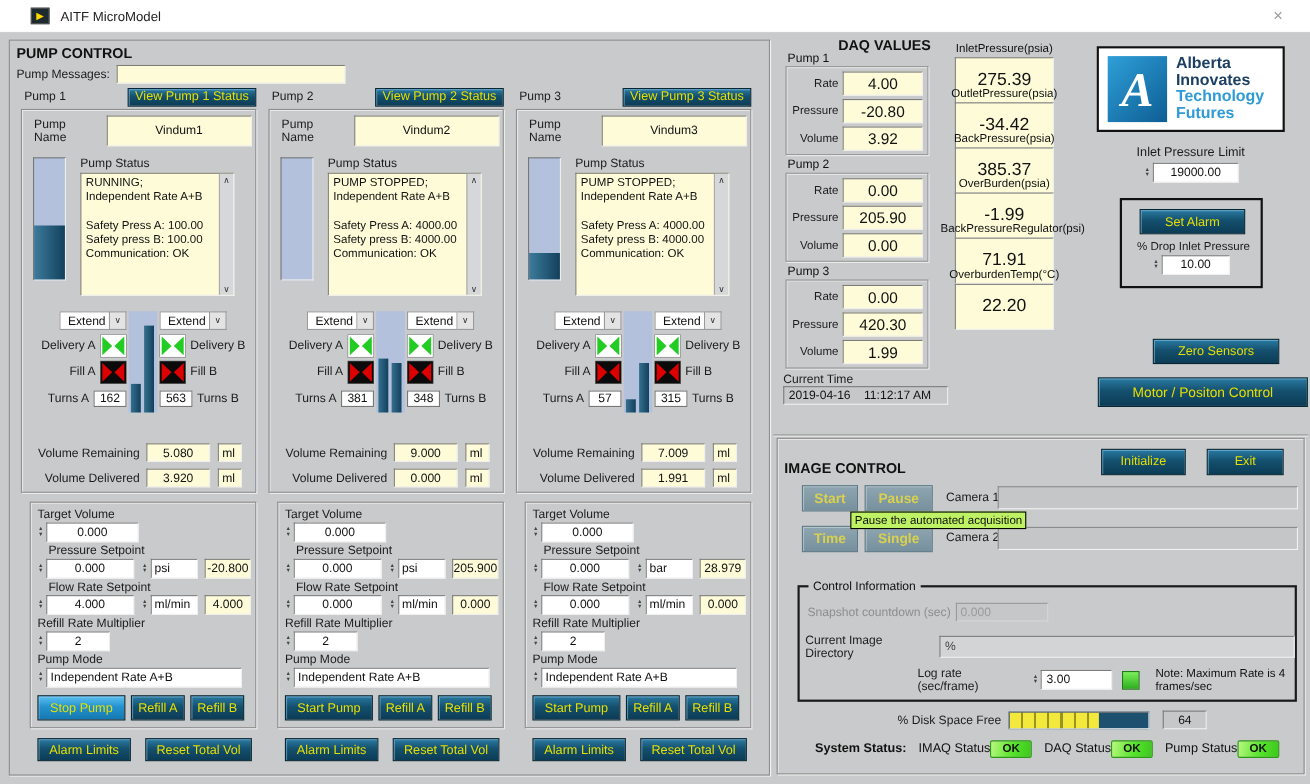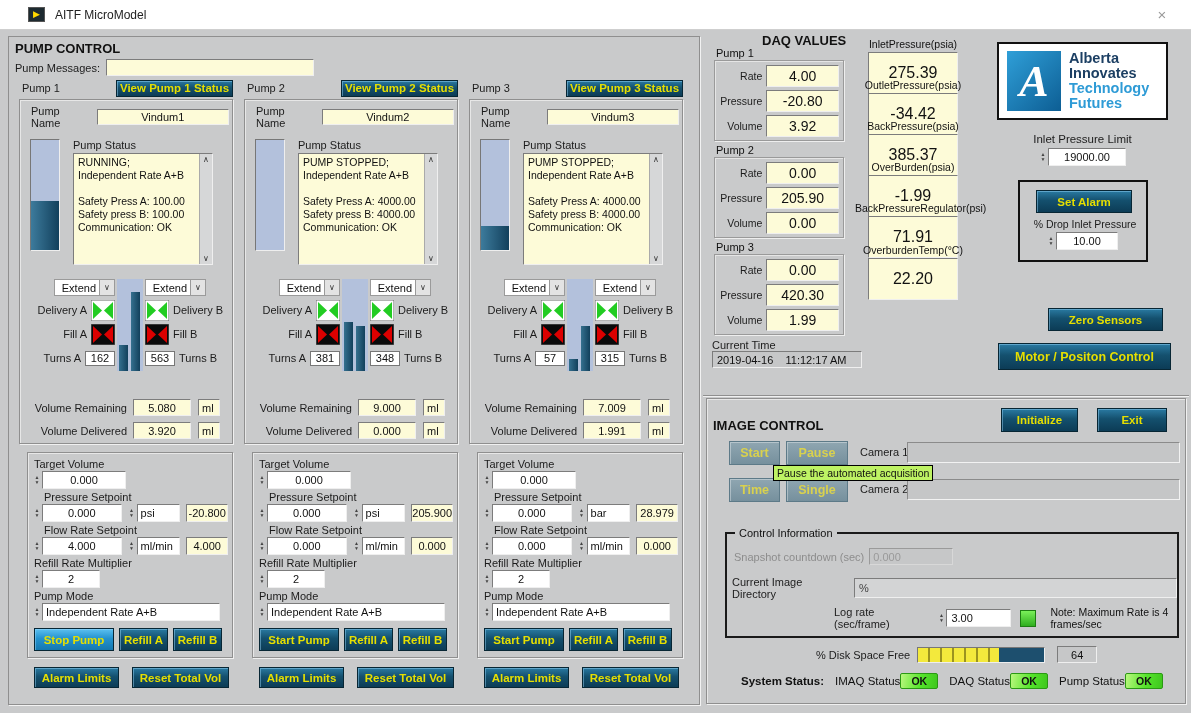--- a/index.html
+++ b/index.html
@@ -19,21 +19,21 @@
   .yfield, .wfield, .gfield {
     border:1px solid; border-color:#7c7c7c #efefef #efefef #7c7c7c;
     font-size:11px; display:flex; align-items:center; justify-content:center; overflow:hidden; white-space:pre;
   }
   .yfield { background:#fdfbd8; }
   .wfield { background:#ffffff; }
   .gfield { background:#c6c7c8; }
   .btn-navy {
     background: linear-gradient(#2a7aa2 0%, #14506e 45%, #0c3c56 100%);
     border:1px solid #072634; box-shadow: inset 1px 1px 0 rgba(160,220,255,.45);
-    color:#e6df00; font-weight:bold; font-size:11.5px; font-family:"Liberation Sans",sans-serif;
+    color:#e6df00; font-weight:normal; font-size:11.5px; font-family:"Liberation Sans",sans-serif;
     display:flex; align-items:center; justify-content:center; cursor:pointer;
   }
   .btn-active { background: linear-gradient(#5cc0f0 0%, #2492cf 45%, #1478b0 100%); }
   .btn-muted {
     background: linear-gradient(#8fa6b1, #76909d); border:1px solid #5d7a88;
     box-shadow: inset 1px 1px 0 rgba(255,255,255,.35);
     color:#d9d14e; font-weight:bold; font-size:12.5px; display:flex; align-items:center; justify-content:center; cursor:pointer;
   }
   .spin { width:10px; height:16px; display:flex; flex-direction:column; justify-content:center; color:#444; font-size:5px; line-height:5px; text-align:center; flex:0 0 auto; }
   .spin span { display:block; }
@@ -41,21 +41,21 @@
   .pump-section { position:absolute; left:8px; top:36px; width:692px; height:669px; border:1px solid #8f8f8f; box-shadow: 1px 1px 0 #f2f2f2; }
   .pc-title { position:absolute; left:6px; top:4px; font-size:13px; font-weight:bold; }
   .msg-row { position:absolute; left:6px; top:22px; display:flex; align-items:center; }
   .msg-field { width:208px; height:17px; margin-left:6px; justify-content:flex-start; padding-left:3px; }
   .msg-field { width:208px; }
   .pump-col { position:absolute; top:42px; width:214px; }
   .pump-head { display:flex; justify-content:space-between; align-items:center; height:18px; padding-left:3px; }
   .view-btn { width:117px; height:17px; }
   .pump-panel { margin-top:2px; padding:5px 3px 4px 3px; border:1px solid #8f8f8f; box-shadow:1px 1px 0 #f0f0f0, inset 1px 1px 0 #e7e7e7; }
   .name-row { display:flex; align-items:center; margin-left:8px; }
-  .name-field { width:136px; height:16px; margin-left:6px; }
+  .name-field { width:136px; height:28px; margin-left:6px; }
   .status-area { display:flex; margin-top:10px; }
   .tank { width:30px; height:112px; margin-left:7px; border:1px solid; border-color:#777 #eee #eee #777; background:#b3c1dc; position:relative; }
   .tank-fill { position:absolute; left:0; bottom:0; width:100%; background:linear-gradient(90deg,#3d7b9c,#12405c); }
   .status-col { margin-left:13px; width:142px; }
   .status-box { position:relative; margin-top:2px; width:140px; height:112px; background:#fdfbd8; border:1px solid; border-color:#7c7c7c #efefef #efefef #7c7c7c; }
   .status-text { padding:2px 16px 2px 4px; white-space:pre-line; line-height:13px; font-size:10.5px; }
   .sbar { position:absolute; top:0; right:0; bottom:0; width:13px; background:#d6d7d8; border-left:1px solid #aaa; display:flex; flex-direction:column; justify-content:space-between; align-items:center; font-size:8px; color:#333; padding:1px 0; }
   .selector-area { position:relative; margin-top:14px; height:94px; }
   .piston-track { position:absolute; left:94px; top:0; width:26px; height:92px; background:#b3c1dc; }
   .piston-bar { position:absolute; bottom:0; width:9px; background:linear-gradient(90deg,#35708f,#12405c); }
@@ -110,21 +110,21 @@
   .logo-text .lite { color:#2e9bd6; }
   .ipl-lbl { position:absolute; left:997px; top:133px; width:171px; text-align:center; font-size:11.5px; }
   .ipl-row { position:absolute; left:1038px; top:148px; display:flex; align-items:center; }
   .ipl-field { width:78px; height:18px; }
   .alarm-box { position:absolute; left:1018px; top:180px; width:130px; height:82px; border:2px solid #111; }
   .bt-setalarm { position:absolute; left:16px; top:8px; width:96px; height:23px; }
   .drop-lbl { position:absolute; left:0; top:36px; width:130px; text-align:center; font-size:10.5px; }
   .drop-row { position:absolute; left:26px; top:50px; display:flex; align-items:center; }
   .drop-field { width:62px; height:18px; }
   .bt-zero { position:absolute; left:1048px; top:308px; width:115px; height:23px; }
-  .bt-motor { position:absolute; left:998px; top:343px; width:173px; height:27px; font-size:12.5px; }
+  .bt-motor { position:absolute; left:998px; top:343px; width:191px; height:27px; font-size:12.5px; }
   .hdivider { position:absolute; left:703px; top:395px; width:486px; height:2px; background:#b5b6b7; border-top:1px solid #8f8f8f; border-bottom:1px solid #f0f0f0; }
   
   .image-section { position:absolute; left:706px; top:398px; width:480px; height:306px; border:1px solid #8f8f8f; box-shadow:1px 1px 0 #f0f0f0, inset 1px 1px 0 #e7e7e7; }
   .bt-init { position:absolute; left:294px; top:9px; width:77px; height:24px; }
   .bt-exit { position:absolute; left:390px; top:9px; width:70px; height:24px; }
   .ic-title { position:absolute; left:6px; top:19px; font-size:13px; font-weight:bold; }
   .bt-start-img { position:absolute; left:22px; top:42px; width:51px; height:24px; }
   .bt-pause { position:absolute; left:79px; top:42px; width:62px; height:24px; }
   .bt-stop { position:absolute; left:22px; top:79px; width:51px; height:24px; }
   .bt-single { position:absolute; left:79px; top:79px; width:62px; height:24px; }

